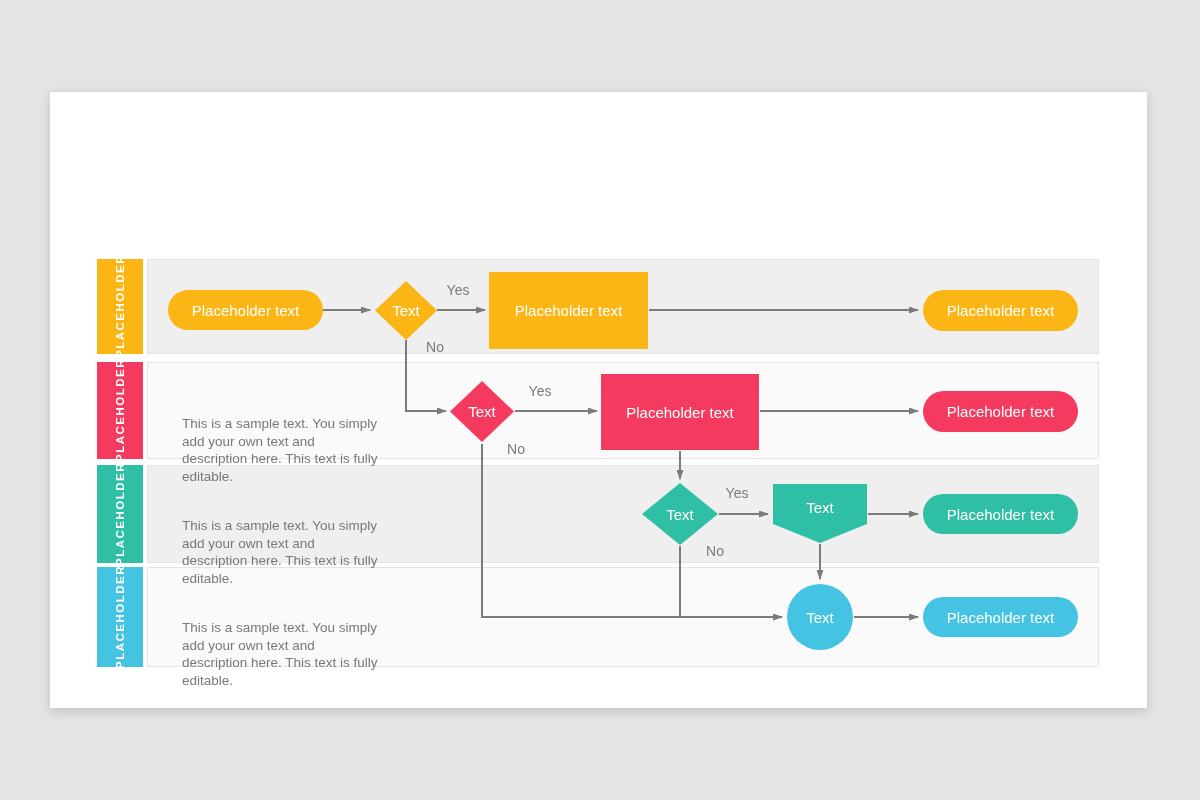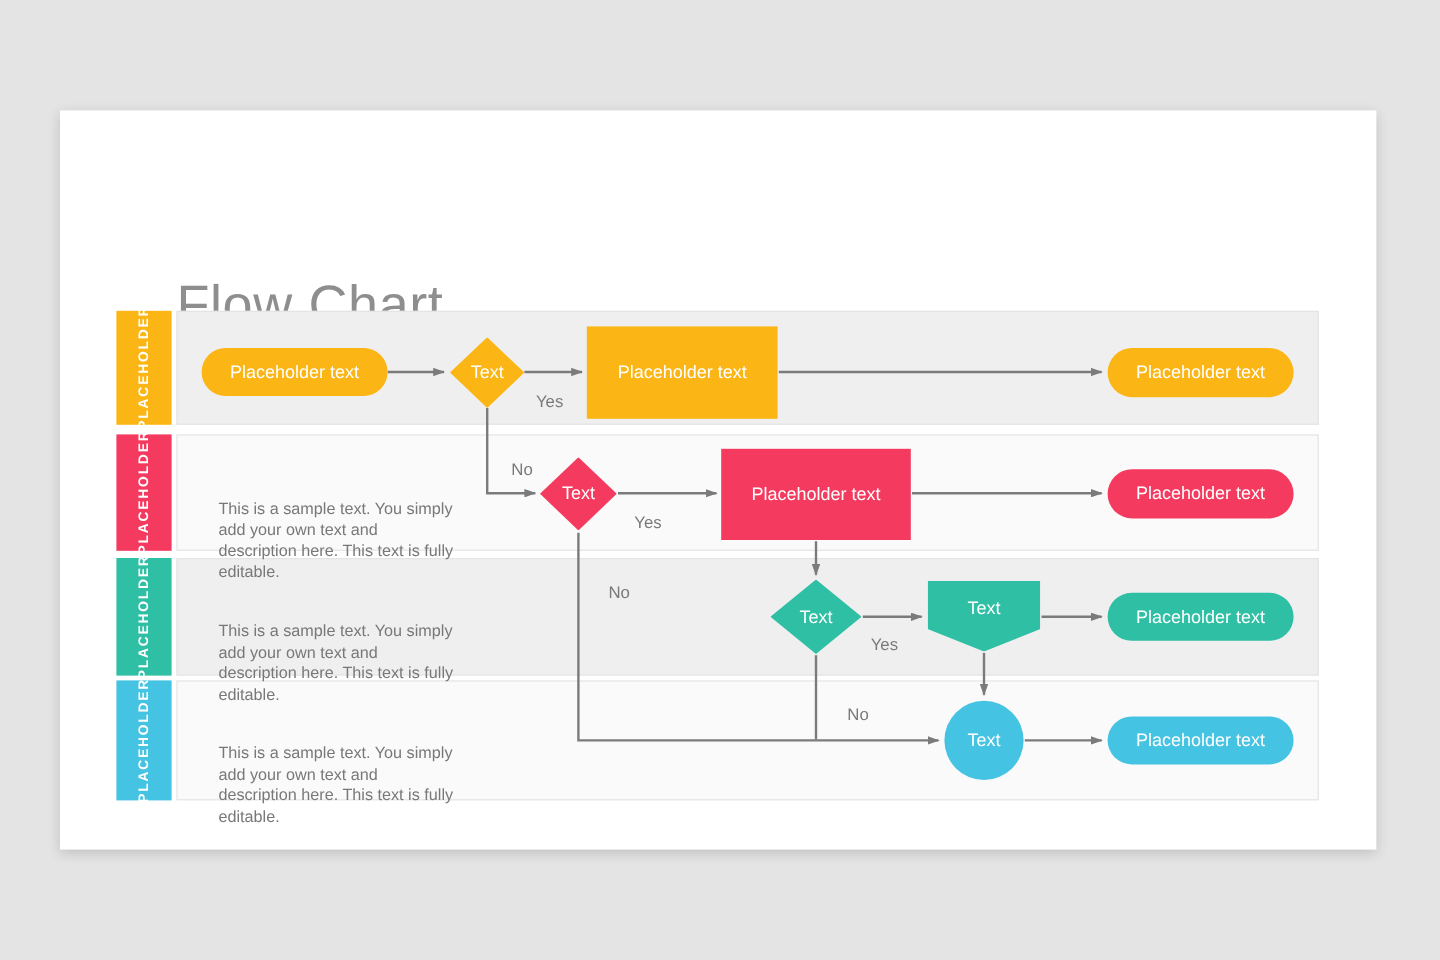--- a/index.html
+++ b/index.html
@@ -24,29 +24,28 @@
            color:#fff; font-size:15px; }
   .pill    { border-radius:21px; }
   .diamond { clip-path:polygon(50% 0%, 100% 50%, 50% 100%, 0% 50%); }
   .banner  { clip-path:polygon(0 0, 100% 0, 100% 68%, 50% 100%, 0 68%); padding-bottom:13px; }
   .circle  { border-radius:50%; }
   .c-yellow { background:#FBB615; }
   .c-pink   { background:#F53A5F; }
   .c-teal   { background:#2FBFA4; }
   .c-cyan   { background:#45C3E3; }
 
-  .edge-label { position:absolute; transform:translate(-50%,-50%); font-size:14px; color:#7A7A7A;margin-top:44px; }
+  .edge-label { position:absolute; transform:translate(-50%,-50%); font-size:14px; color:#7A7A7A; }
   #connectors { position:absolute; left:0; top:0; pointer-events:none; }
 </style>
 </head>
 <body>
 
 <div id="stage">
   <div id="card">
-    <div class="title">Flow Chart</div>
     <div class="subtitle">Type The Subtitle Of Your Great Here</div>
   </div>
 
   <div class="tab c-yellow" style="left:97px; top:259px; height:95px;">
     <span>PLACEHOLDER</span>
   </div>
   <div class="panel odd" style="top:259px; height:95px;"></div>
 
   <div class="tab c-pink" style="left:97px; top:362px; height:97px;">
     <span>PLACEHOLDER</span>

